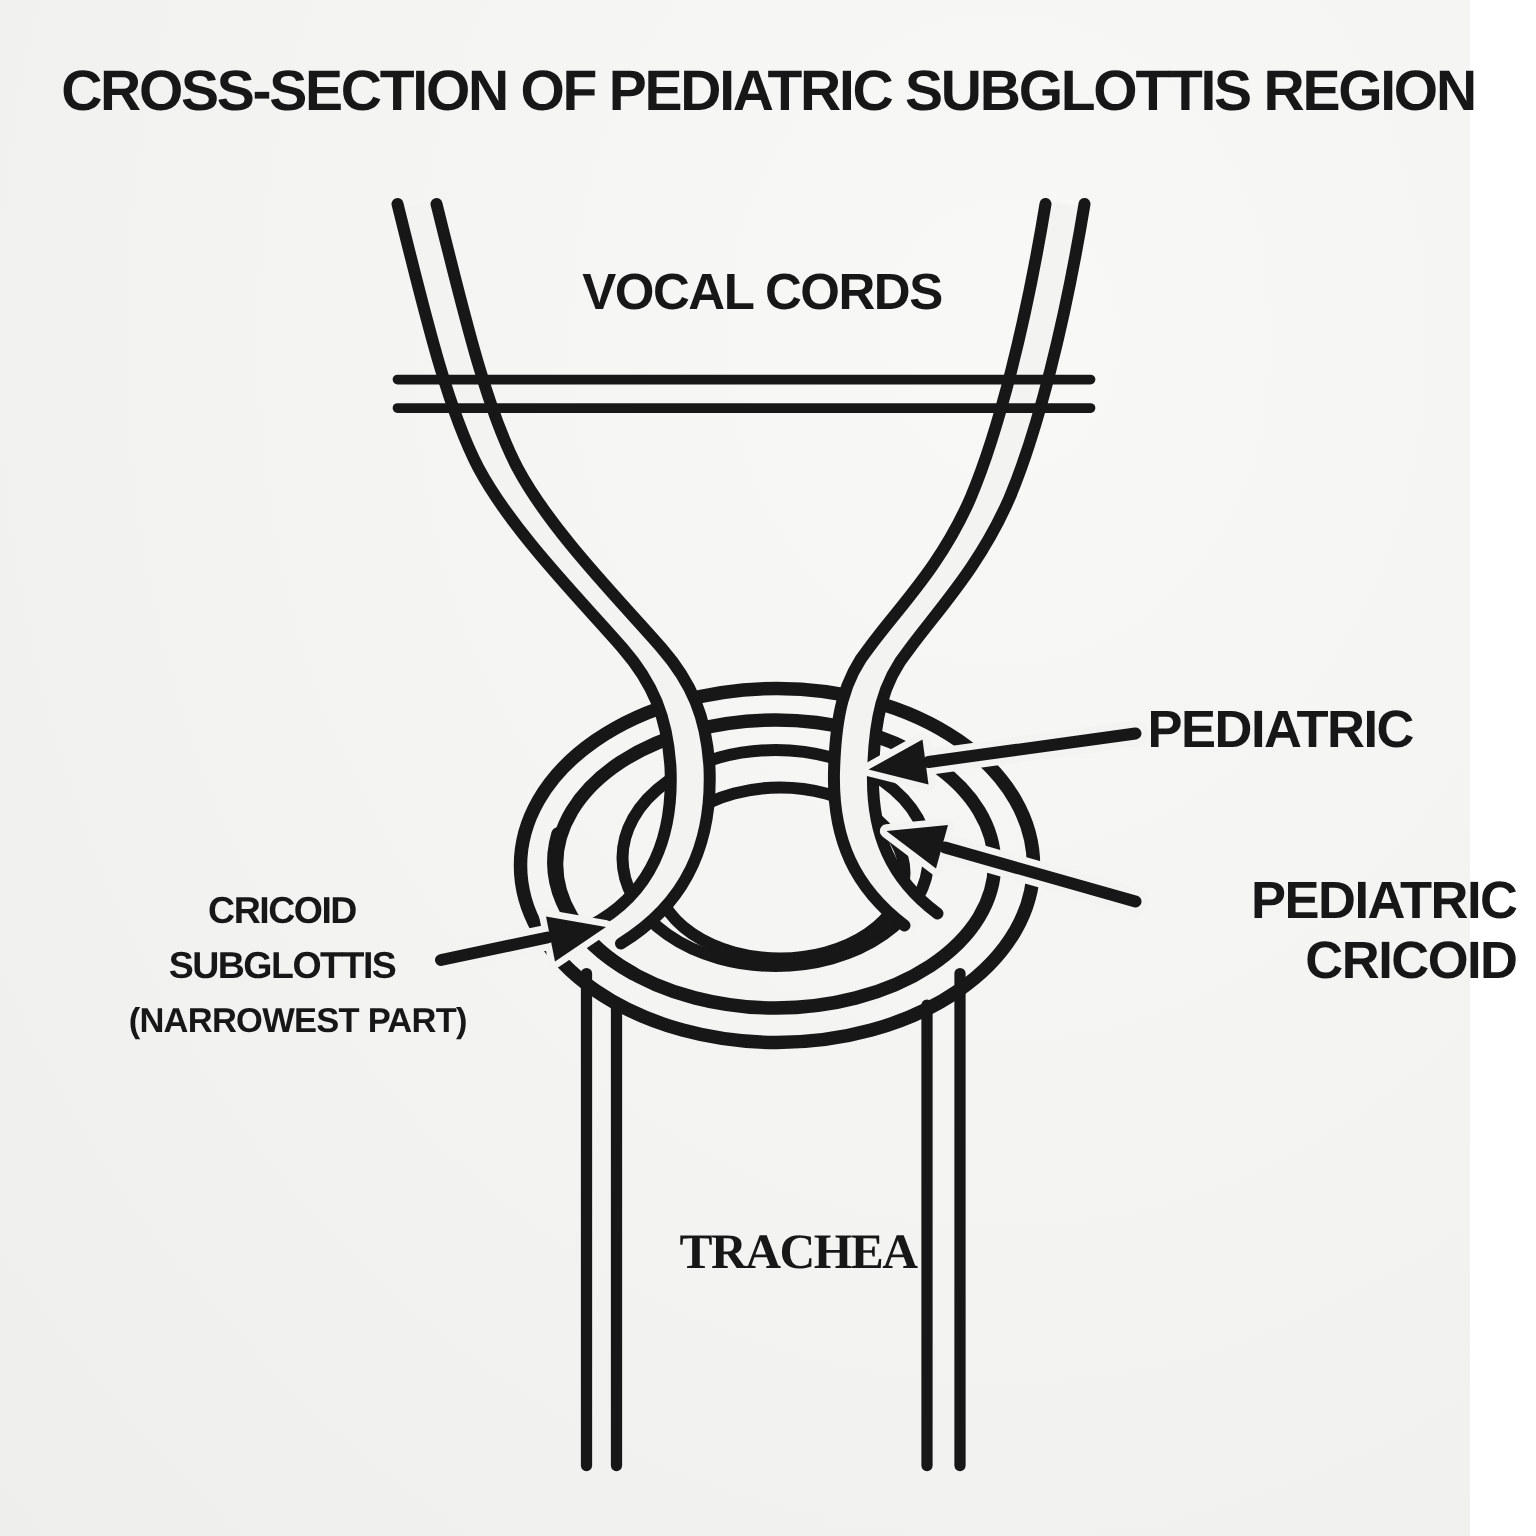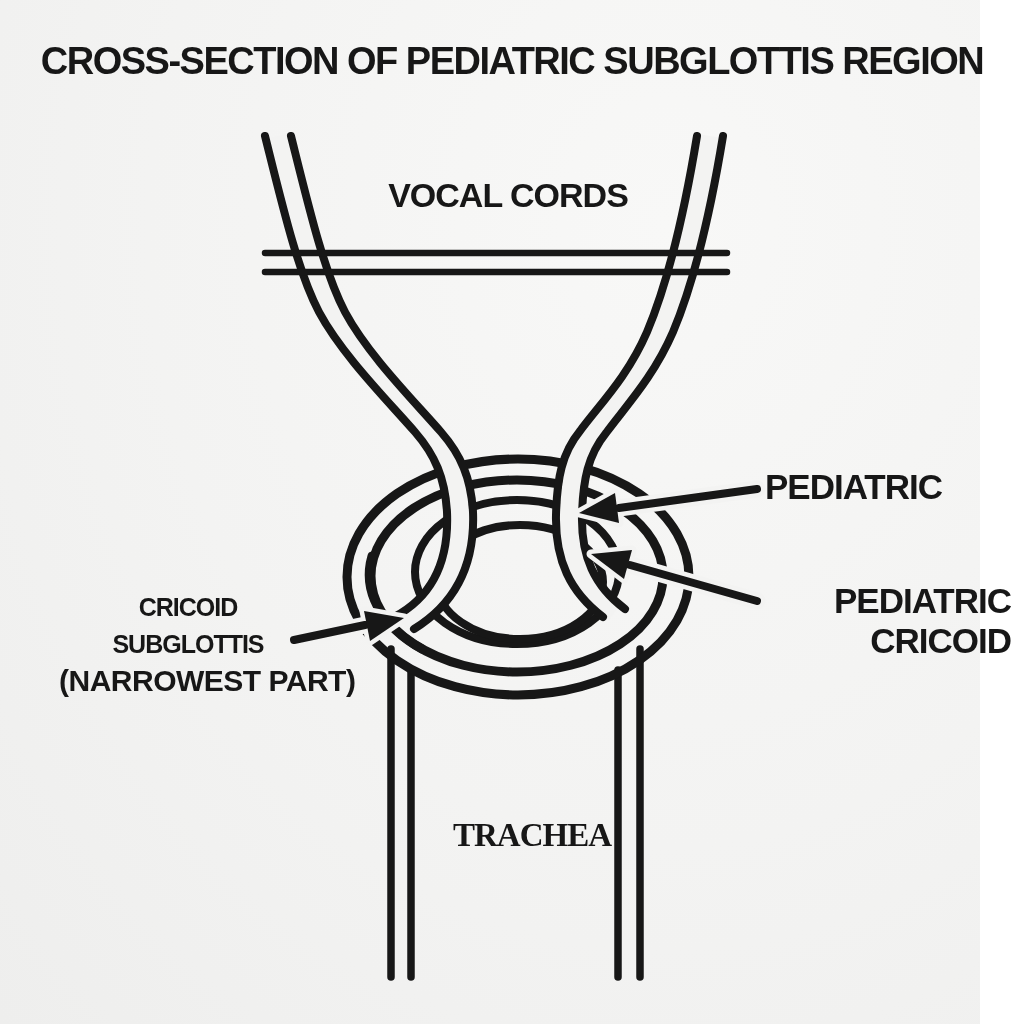--- a/index.html
+++ b/index.html
@@ -18,21 +18,21 @@
   }
   .title{
     left:0;top:41px;width:1024px;text-align:center;
     font-size:38px;letter-spacing:-1.5px;
   }
   .vocal{left:308px;top:177px;width:400px;text-align:center;font-size:34px;}
   .subglottis{left:765px;top:468px;font-size:35px;}
   .pediatric{left:711px;top:581px;width:300px;text-align:right;font-size:35px;line-height:40px;}
   .cricoid{left:38px;top:589px;width:300px;text-align:center;}
   .cricoid .l1,.cricoid .l2{font-size:25px;line-height:37px;}
-  .cricoid .l3{font-size:30px;line-height:35px;letter-spacing:-0.5px;margin-left:21px;}
+  .cricoid .l3{font-size:23px;line-height:35px;letter-spacing:-0.5px;margin-left:21px;}
   .trachea{left:382px;top:818px;width:300px;text-align:center;font-size:33px;font-family:Liberation Serif, serif;}
 </style>
 </head>
 <body>
 
 <div class="stage">
 
   <svg width="1024" height="1024" viewBox="0 0 1024 1024">
     <g fill="none" stroke="#171717" stroke-linecap="round">
 

